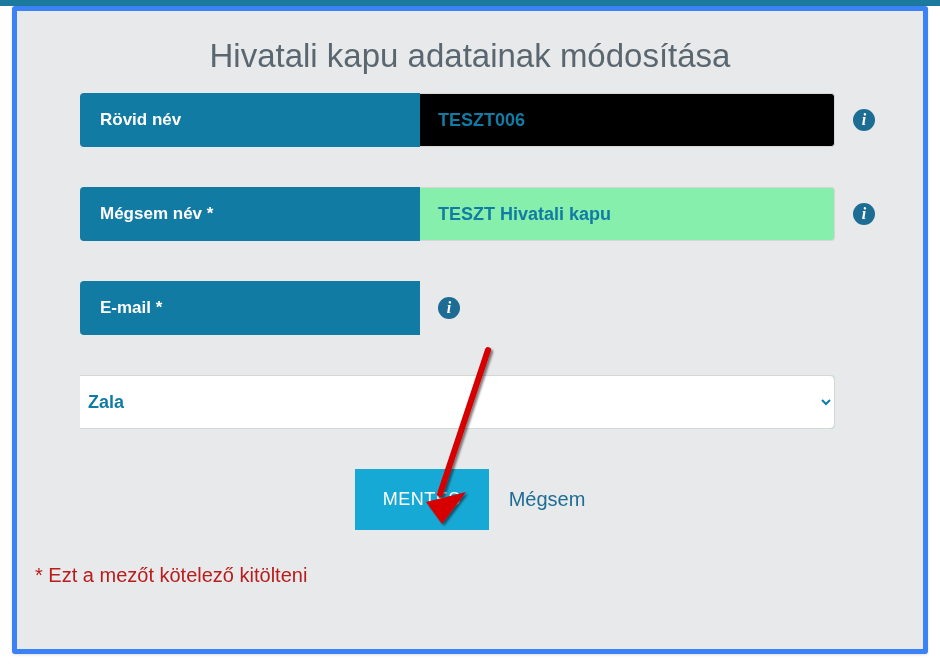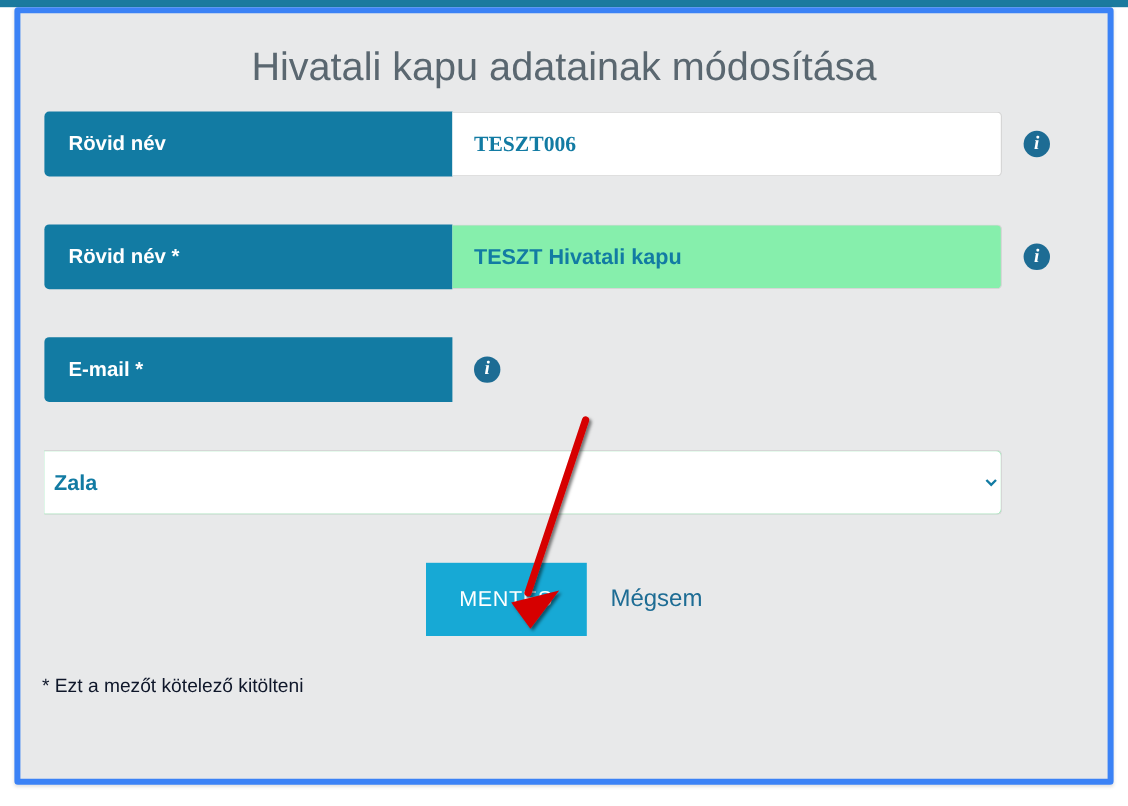--- a/index.html
+++ b/index.html
@@ -28,21 +28,21 @@
     .panel-title {
       text-align: center;
       font-size: 33px;
       font-weight: 400;
       color: #5a6770;
       padding: 26px 0 18px 0;
     }
     .form-row {
       display: flex;
       align-items: stretch;
-      margin: 0 40px 40px 20px;
+      margin: 0 40px 40px 63px;
       position: relative;
       height: 54px;
     }
     .label-cell {
       background: #127ba3;
       color: #ffffff;
       font-weight: bold;
       font-size: 17px;
       padding: 16px 20px;
       width: 340px;
@@ -59,22 +59,21 @@
       border-top-right-radius: 4px;
       border-bottom-right-radius: 4px;
       display: flex;
       align-items: center;
       padding: 0 18px;
       color: #127ba3;
       font-weight: bold;
       font-size: 18px;
     }
     .value-cell.readonly {
-      background: #ffffff;
-      font-family: Liberation Serif, serif;
+      background: #000000;
     }
     .info-icon-wrap {
       width: 38px;
       display: flex;
       align-items: center;
       justify-content: center;
       margin-left: 10px;
     }
     .info-icon {
       width: 22px;
@@ -125,22 +124,22 @@
     }
     .btn-link {
       background: none;
       border: none;
       color: #1d6c94;
       font-size: 20px;
       cursor: pointer;
       text-align: right;
     }
     .footnote {
-      font-size: 16px;
-      color: #0f172a;
+      font-size: 20px;
+      color: #b91c1c;
       padding: 34px 0 0 18px;
     }
     .annotation-arrow {
       position: absolute;
       left: 403px;
       top: 333px;
       pointer-events: none;
     }
   </style>
 </head>
@@ -153,21 +152,21 @@
 
   <div class="form-row">
     <div class="label-cell">Rövid név</div>
     <div class="value-cell readonly">TESZT006</div>
     <div class="info-icon-wrap">
       <div class="info-icon">i</div>
     </div>
   </div>
 
   <div class="form-row">
-    <div class="label-cell">Rövid név *</div>
+    <div class="label-cell">Mégsem név *</div>
     <div class="value-cell">TESZT Hivatali kapu</div>
     <div class="info-icon-wrap">
       <div class="info-icon">i</div>
     </div>
   </div>
 
   <div class="form-row">
     <div class="label-cell">E-mail *</div>
     <div class="info-icon-wrap">
       <div class="info-icon">i</div>

